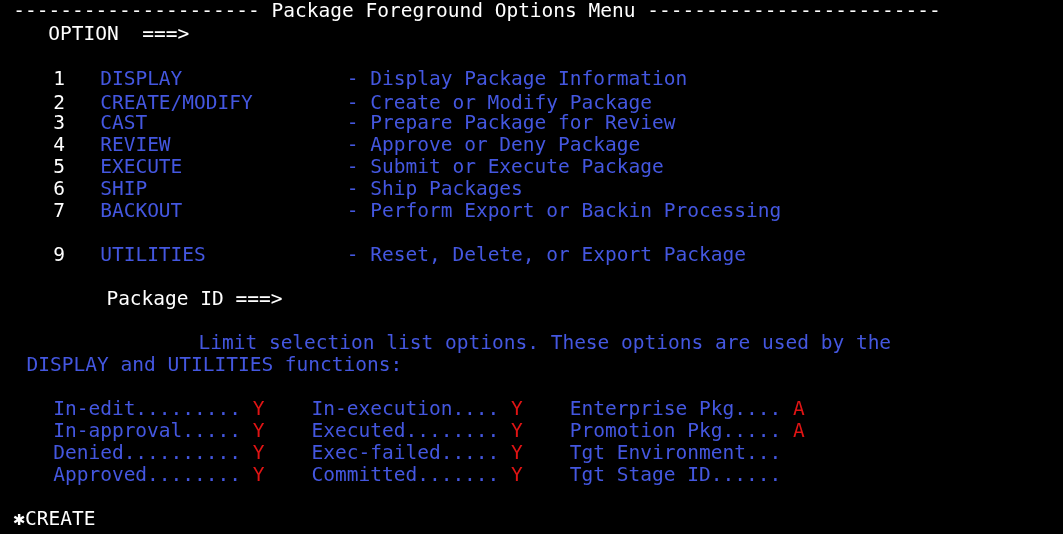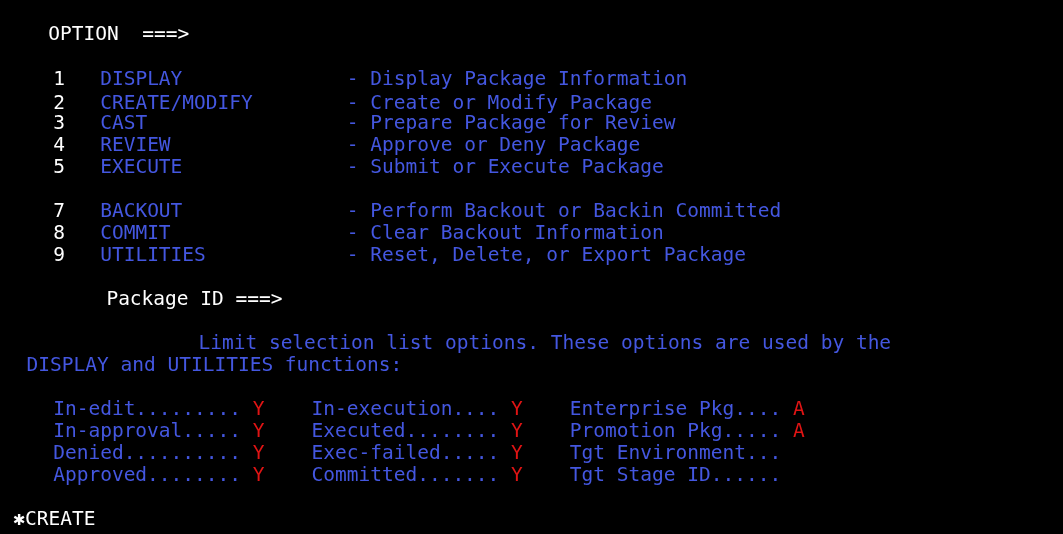--- a/index.html
+++ b/index.html
@@ -64,37 +64,38 @@
   .c1  { margin-left: 13.3px; }
   .c2  { margin-left: 26.6px; }
   .c4  { margin-left: 53.2px; }
   .c8  { margin-left: 106.4px;}
 </style>
 </head>
 <body>
 
 <div id="screen">
 
+  <div class="row r01"><span class="cell c1 w">---------------------</span><span class="cell w"> </span><span class="cell w">Package Foreground Options Menu</span><span class="cell w"> </span><span class="cell w">-------------------------</span></div>
 
   <div class="row r02"><span class="cell c1 w">OPTION</span><span class="cell w">  </span><span class="cell w">===&gt;</span><span class="cell w"></span></div>
 
   <div class="row r04"><span class="cell c4 w">1</span><span class="cell w">   </span><span class="cell b">DISPLAY</span><span class="cell pad">              </span><span class="cell b">-</span><span class="cell b"> </span><span class="cell b">Display Package Information</span></div>
 
   <div class="row r05"><span class="cell c4 w">2</span><span class="cell w">   </span><span class="cell b">CREATE/MODIFY</span><span class="cell pad">        </span><span class="cell b">-</span><span class="cell b"> </span><span class="cell b">Create or Modify Package</span></div>
 
   <div class="row r06"><span class="cell c4 w">3</span><span class="cell w">   </span><span class="cell b">CAST</span><span class="cell pad">                 </span><span class="cell b">-</span><span class="cell b"> </span><span class="cell b">Prepare Package for Review</span></div>
 
   <div class="row r07"><span class="cell c4 w">4</span><span class="cell w">   </span><span class="cell b">REVIEW</span><span class="cell pad">               </span><span class="cell b">-</span><span class="cell b"> </span><span class="cell b">Approve or Deny Package</span></div>
 
   <div class="row r08"><span class="cell c4 w">5</span><span class="cell w">   </span><span class="cell b">EXECUTE</span><span class="cell pad">              </span><span class="cell b">-</span><span class="cell b"> </span><span class="cell b">Submit or Execute Package</span></div>
 
+  <div class="row r09"><span class="cell c4 w">6</span><span class="cell w">   </span><span class="cell b">SHIP</span><span class="cell pad">                 </span><span class="cell b">-</span><span class="cell b"> </span><span class="cell b">Ship Packages</span></div>
 
-  <div class="row r10"><span class="cell c4 w">7</span><span class="cell w">   </span><span class="cell b">BACKOUT</span><span class="cell pad">              </span><span class="cell b">-</span><span class="cell b"> </span><span class="cell b">Perform Backout or Backin Committed</span></div>
+  <div class="row r10"><span class="cell c4 w">7</span><span class="cell w">   </span><span class="cell b">BACKOUT</span><span class="cell pad">              </span><span class="cell b">-</span><span class="cell b"> </span><span class="cell b">Perform Export or Backin Processing</span></div>
 
-  <div class="row r11"><span class="cell c4 w">8</span><span class="cell w">   </span><span class="cell b">COMMIT</span><span class="cell pad">               </span><span class="cell b">-</span><span class="cell b"> </span><span class="cell b">Clear Backout Information</span></div>
 
   <div class="row r12"><span class="cell c4 w">9</span><span class="cell w">   </span><span class="cell b">UTILITIES</span><span class="cell pad">            </span><span class="cell b">-</span><span class="cell b"> </span><span class="cell b">Reset, Delete, or Export Package</span></div>
 
   <div class="row r14"><span class="cell c8 w">Package ID ===&gt;</span><span class="cell w"></span></div>
 
   <div class="row r16"><span class="cell c2 b">Limit selection list options. These options are used by the</span></div>
   <div class="row r17"><span class="cell c2 b">DISPLAY and UTILITIES functions:</span></div>
 
   <div class="row r19"><span class="cell c4 b">In-edit.........</span><span class="cell b"> </span><span class="cell r">Y</span><span class="cell pad">    </span><span class="cell b">In-execution....</span><span class="cell b"> </span><span class="cell r">Y</span><span class="cell pad">    </span><span class="cell b">Enterprise Pkg....</span><span class="cell b"> </span><span class="cell r">A</span></div>
 

